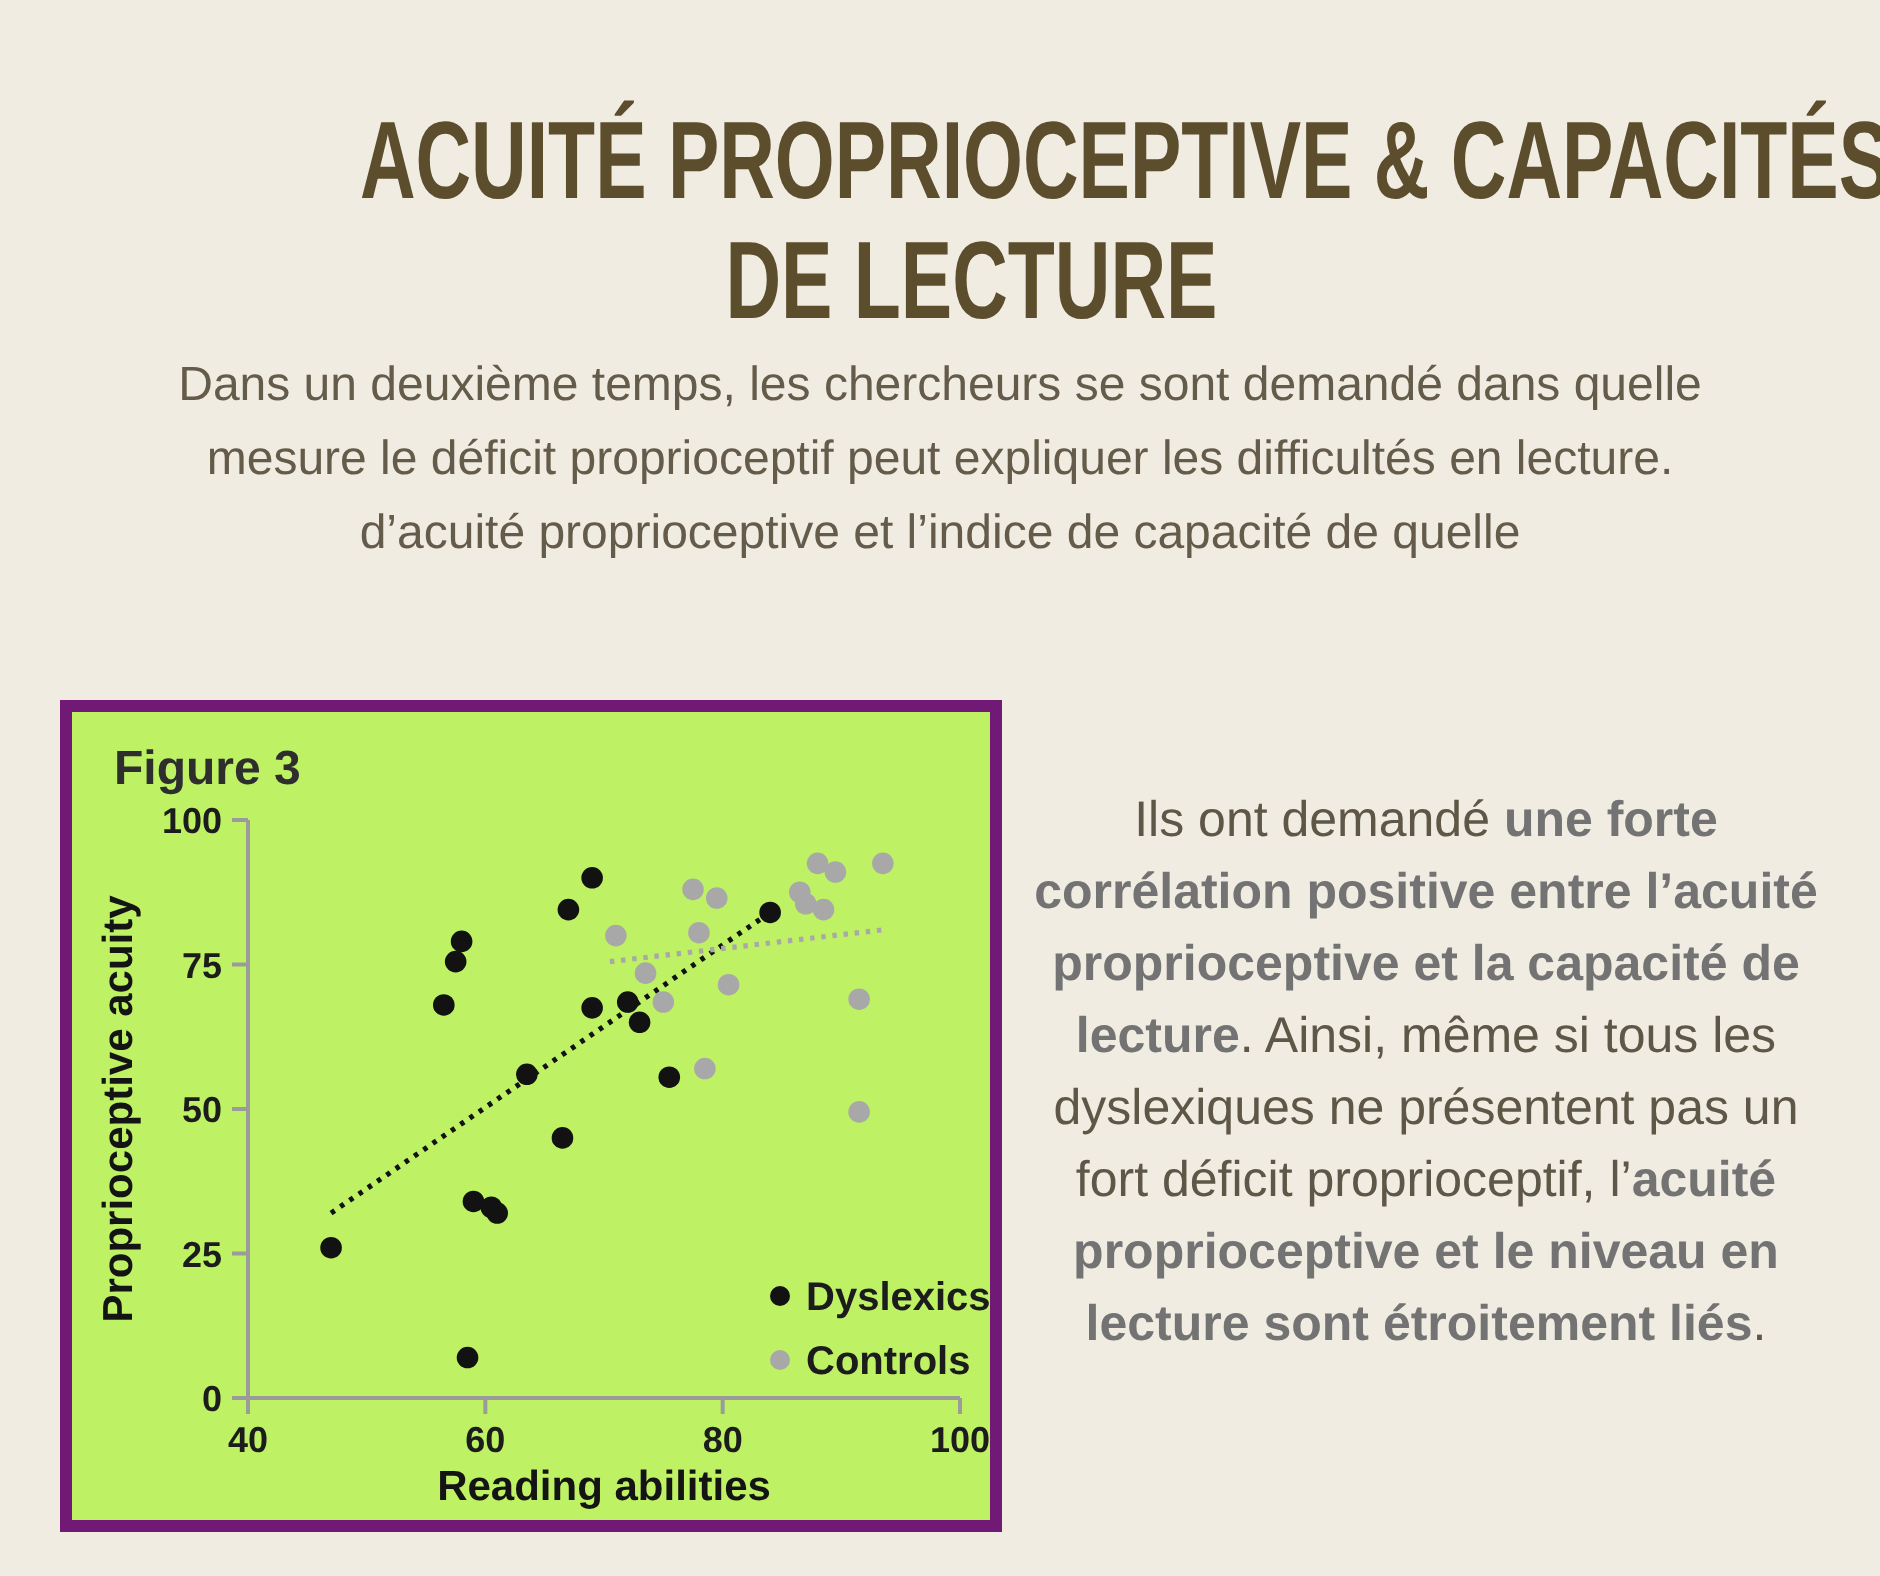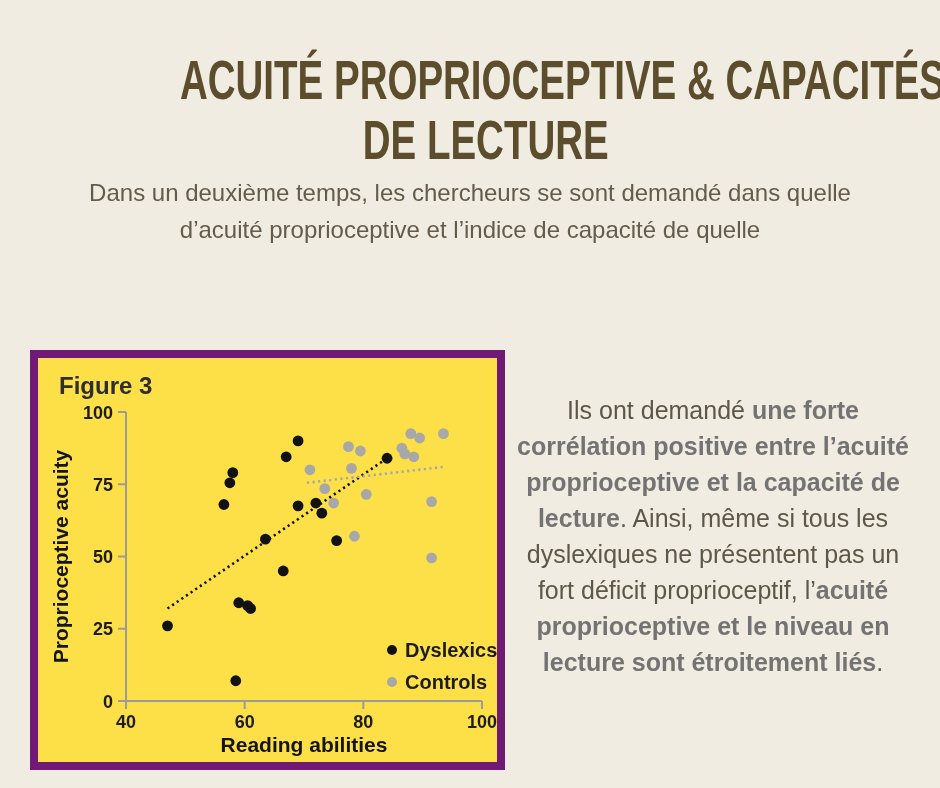--- a/index.html
+++ b/index.html
@@ -7,39 +7,40 @@
     position:relative;width:940px;height:788px;overflow:hidden;
     background:#f0ece1;font-family:"Liberation Sans",sans-serif;
   }
   .title{position:absolute;top:34px;left:0;width:940px;margin:16px;
     text-align:center;font-weight:bold;color:#5c4d2d;font-size:55px;line-height:60px;}
   .title-line{display:inline-block;transform:scaleX(0.70);transform-origin:50% 50%;white-space:nowrap;}
   .intro{position:absolute;top:174px;left:28px;width:884px;margin:0;
     text-align:center;color:#645b4a;font-size:24px;line-height:37px;}
   .intro-line{display:block;text-align:center;}
   .chart-card{position:absolute;left:30px;top:350px;width:459px;height:404px;margin:0;
-    background:#fde047;border:8px solid #701a75;}
+    background:#bef264;border:6px solid #701a75;}
   .fig-title{font:bold 24px "Liberation Sans",sans-serif;fill:#2e2e2e;}
   .tick-label{font:bold 18px "Liberation Sans",sans-serif;fill:#1c1c1c;}
   .axis-label{font:bold 21px "Liberation Sans",sans-serif;fill:#141414;}
   .legend-label{font:bold 20px "Liberation Sans",sans-serif;fill:#1c1c1c;}
   .axis-line{stroke:#9b9b9b;stroke-width:2;fill:none;}
   .conclusion{position:absolute;left:508px;top:392px;width:410px;
     text-align:center;color:#5e5747;font-size:25px;line-height:36px;}
   .conclusion b{color:#737373;font-weight:bold;}
 </style>
 </head>
 <body>
 
 <main class="canvas">
 
   <h1 class="title"><span class="title-line">ACUITÉ PROPRIOCEPTIVE &amp; CAPACITÉS</span><br><span class="title-line">DE LECTURE</span></h1>
 
   <p class="intro">
       <span class="intro-line">Dans un deuxième temps, les chercheurs se sont demandé dans quelle</span>
+      <span class="intro-line">mesure le déficit proprioceptif peut expliquer les difficultés en lecture.</span>
       <span class="intro-line">d’acuité proprioceptive et l’indice de capacité de quelle</span>
     </p>
 
   <figure class="chart-card">
     <svg id="scatter-svg" width="459" height="404" viewBox="0 0 459 404">
         <text x="21" y="36" class="fig-title">Figure 3</text>
         <path d="M 88 54 L 88 343 L 444 343" class="axis-line"></path>
         <line x1="80" y1="343" x2="88" y2="343" class="axis-line"></line>
         <text x="75" y="349.5" text-anchor="end" class="tick-label">0</text>
         <line x1="80" y1="270.75" x2="88" y2="270.75" class="axis-line"></line>

